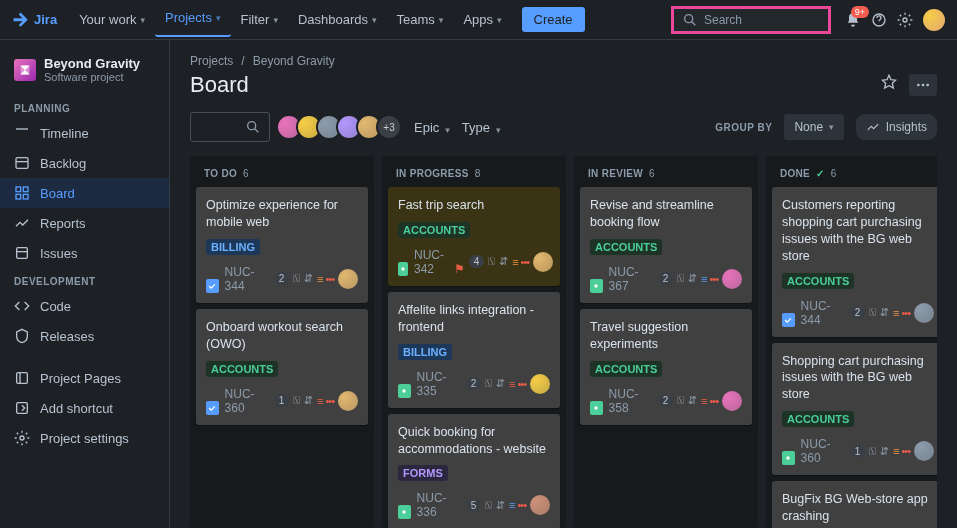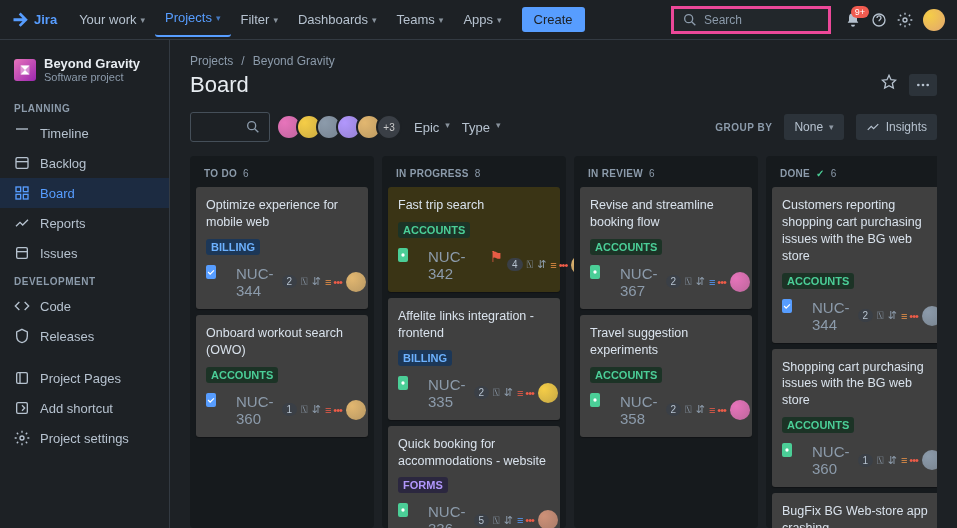--- a/index.html
+++ b/index.html
@@ -37,41 +37,41 @@
 
 .main { flex: 1; padding: 14px 20px 0 20px; overflow: hidden; display: flex; flex-direction: column; }
 .breadcrumb { font-size: 12px; color: #8c9bab; display: flex; gap: 8px; }
 .page-title-row { display: flex; align-items: center; justify-content: space-between; margin-top: 4px; }
 .page-title { font-size: 22px; font-weight: 500; color: #e8edf2; }
 .title-actions { display: flex; gap: 12px; color: #b6c2cf; }
 
 
 .controls { display: flex; align-items: center; margin-top: 14px; gap: 12px; }
 .search-field { width: 80px; height: 30px; background: transparent; border: 1px solid #454f59; border-radius: 3px; display: flex; align-items: center; justify-content: flex-end; padding: 0 8px; }
-.dropdown { display: flex; align-items: flex-start; gap: 6px; font-size: 13px; color: #b6c2cf; cursor: pointer; }
+.dropdown { display: flex; align-items: flex-end; gap: 6px; font-size: 13px; color: #b6c2cf; cursor: pointer; }
 .controls .spacer { flex: 1; }
 .groupby-label { font-size: 10px; font-weight: 700; color: #8c9bab; letter-spacing: .5px; }
 .groupby-select { background: #2c333a; padding: 6px 10px; border-radius: 3px; font-size: 12px; display: flex; align-items: center; gap: 6px; }
-.insights-btn { background: #2c333a; padding: 6px 10px; border-radius: 3px; font-size: 12px; display: flex; align-items: center; gap: 6px; cursor:pointer;}
+.insights-btn { background: #2c333a; padding: 6px 10px; border-radius: 9px; font-size: 12px; display: flex; align-items: center; gap: 6px; cursor:pointer;}
 
 
 .board { display: flex; gap: 8px; margin-top: 14px; overflow-x: auto; flex: 1; }
 .col { width: 184px; flex-shrink: 0; background: #161a1d; border-radius: 4px; padding: 6px; display: flex; flex-direction: column; gap: 6px; }
 .col-header { display: flex; align-items: center; gap: 6px; font-size: 10px; font-weight: 700; color: #8c9bab; letter-spacing: .3px; padding: 6px 8px 2px; }
 .col-header .count { color: #8c9bab; font-weight: 400;}
 .col-header .check { color: #4bce97; }
 .card { background: #404040; border-radius: 3px; padding: 10px; cursor: pointer; box-shadow: 0 1px 1px rgba(0,0,0,.3); }
 .card.highlight { background: #3a3415; }
 .card-title { font-size: 12.5px; color: #d9e2ec; line-height: 1.35; margin-bottom: 6px; }
 .label { display: inline-block; font-size: 11px; font-weight: 700; padding: 2px 5px; border-radius: 3px; margin-bottom: 6px; text-transform: uppercase; }
 .lbl-billing { background: #1c3757; color: #6db2ff; }
 .lbl-accounts { background: #1c3326; color: #4bce97; }
 .lbl-forms { background: #2b273f; color: #b197fc; }
 .card-foot { display: flex; align-items: center; justify-content: space-between; margin-top: 4px; gap:4px;}
-.card-key { display: flex; align-items: flex-start; gap: 20px; font-size: 15px; color: #8c9bab; }
+.card-key { display: flex; align-items: flex-end; gap: 6px; font-size: 12px; color: #8c9bab; }
 .card-key .type-ic { width: 14px; height: 14px; border-radius: 2px; display:flex; align-items:center; justify-content:center; }
 .type-story { background: #4bce97; }
 .type-task { background: #579dff; }
 .card-meta { display: flex; align-items: center; gap: 4px; }
 .count-pill { background: #3a3f46; color: #b6c2cf; font-size: 10px; padding: 1px 5px; border-radius: 8px; }
 .mini-ic { font-size: 11px; color: #8c9bab; }
 .mini-flag { color: #e75c45; }
 .prio { font-size: 11px; letter-spacing: -2px; font-weight:700;}
 .prio-highest { color: #ef5c48; }
 .prio-high { color: #ef9548; }

